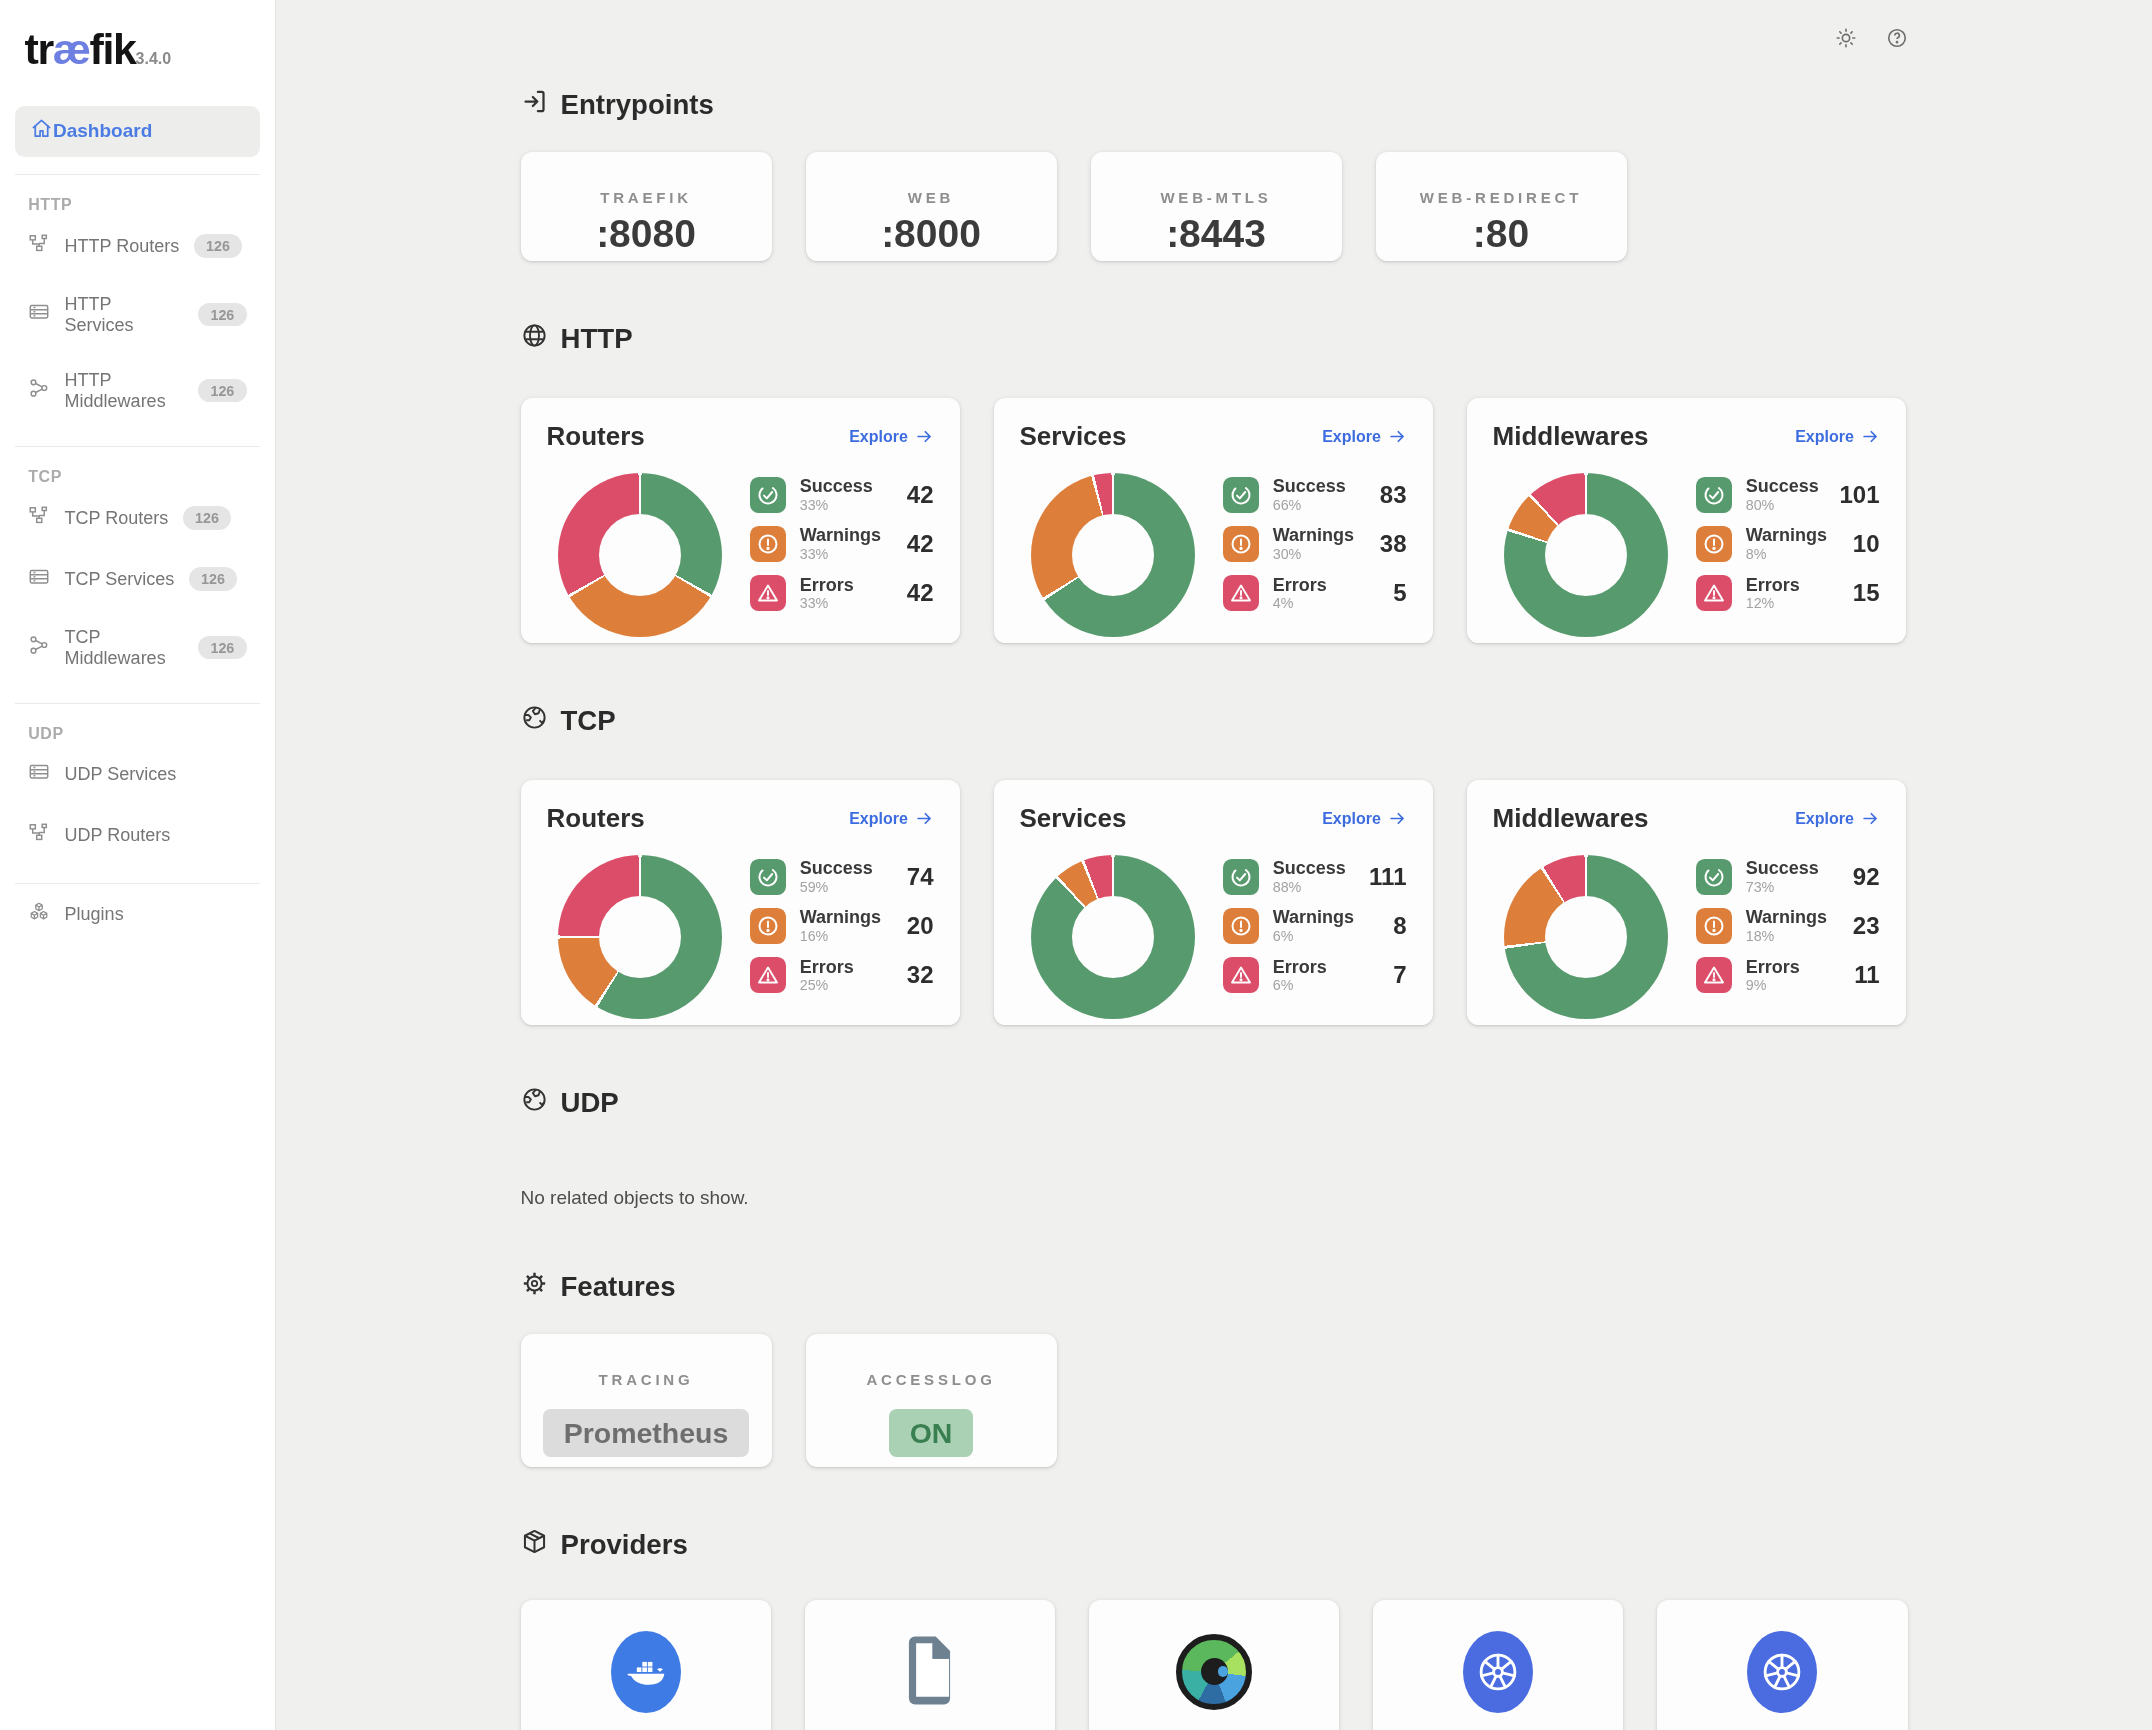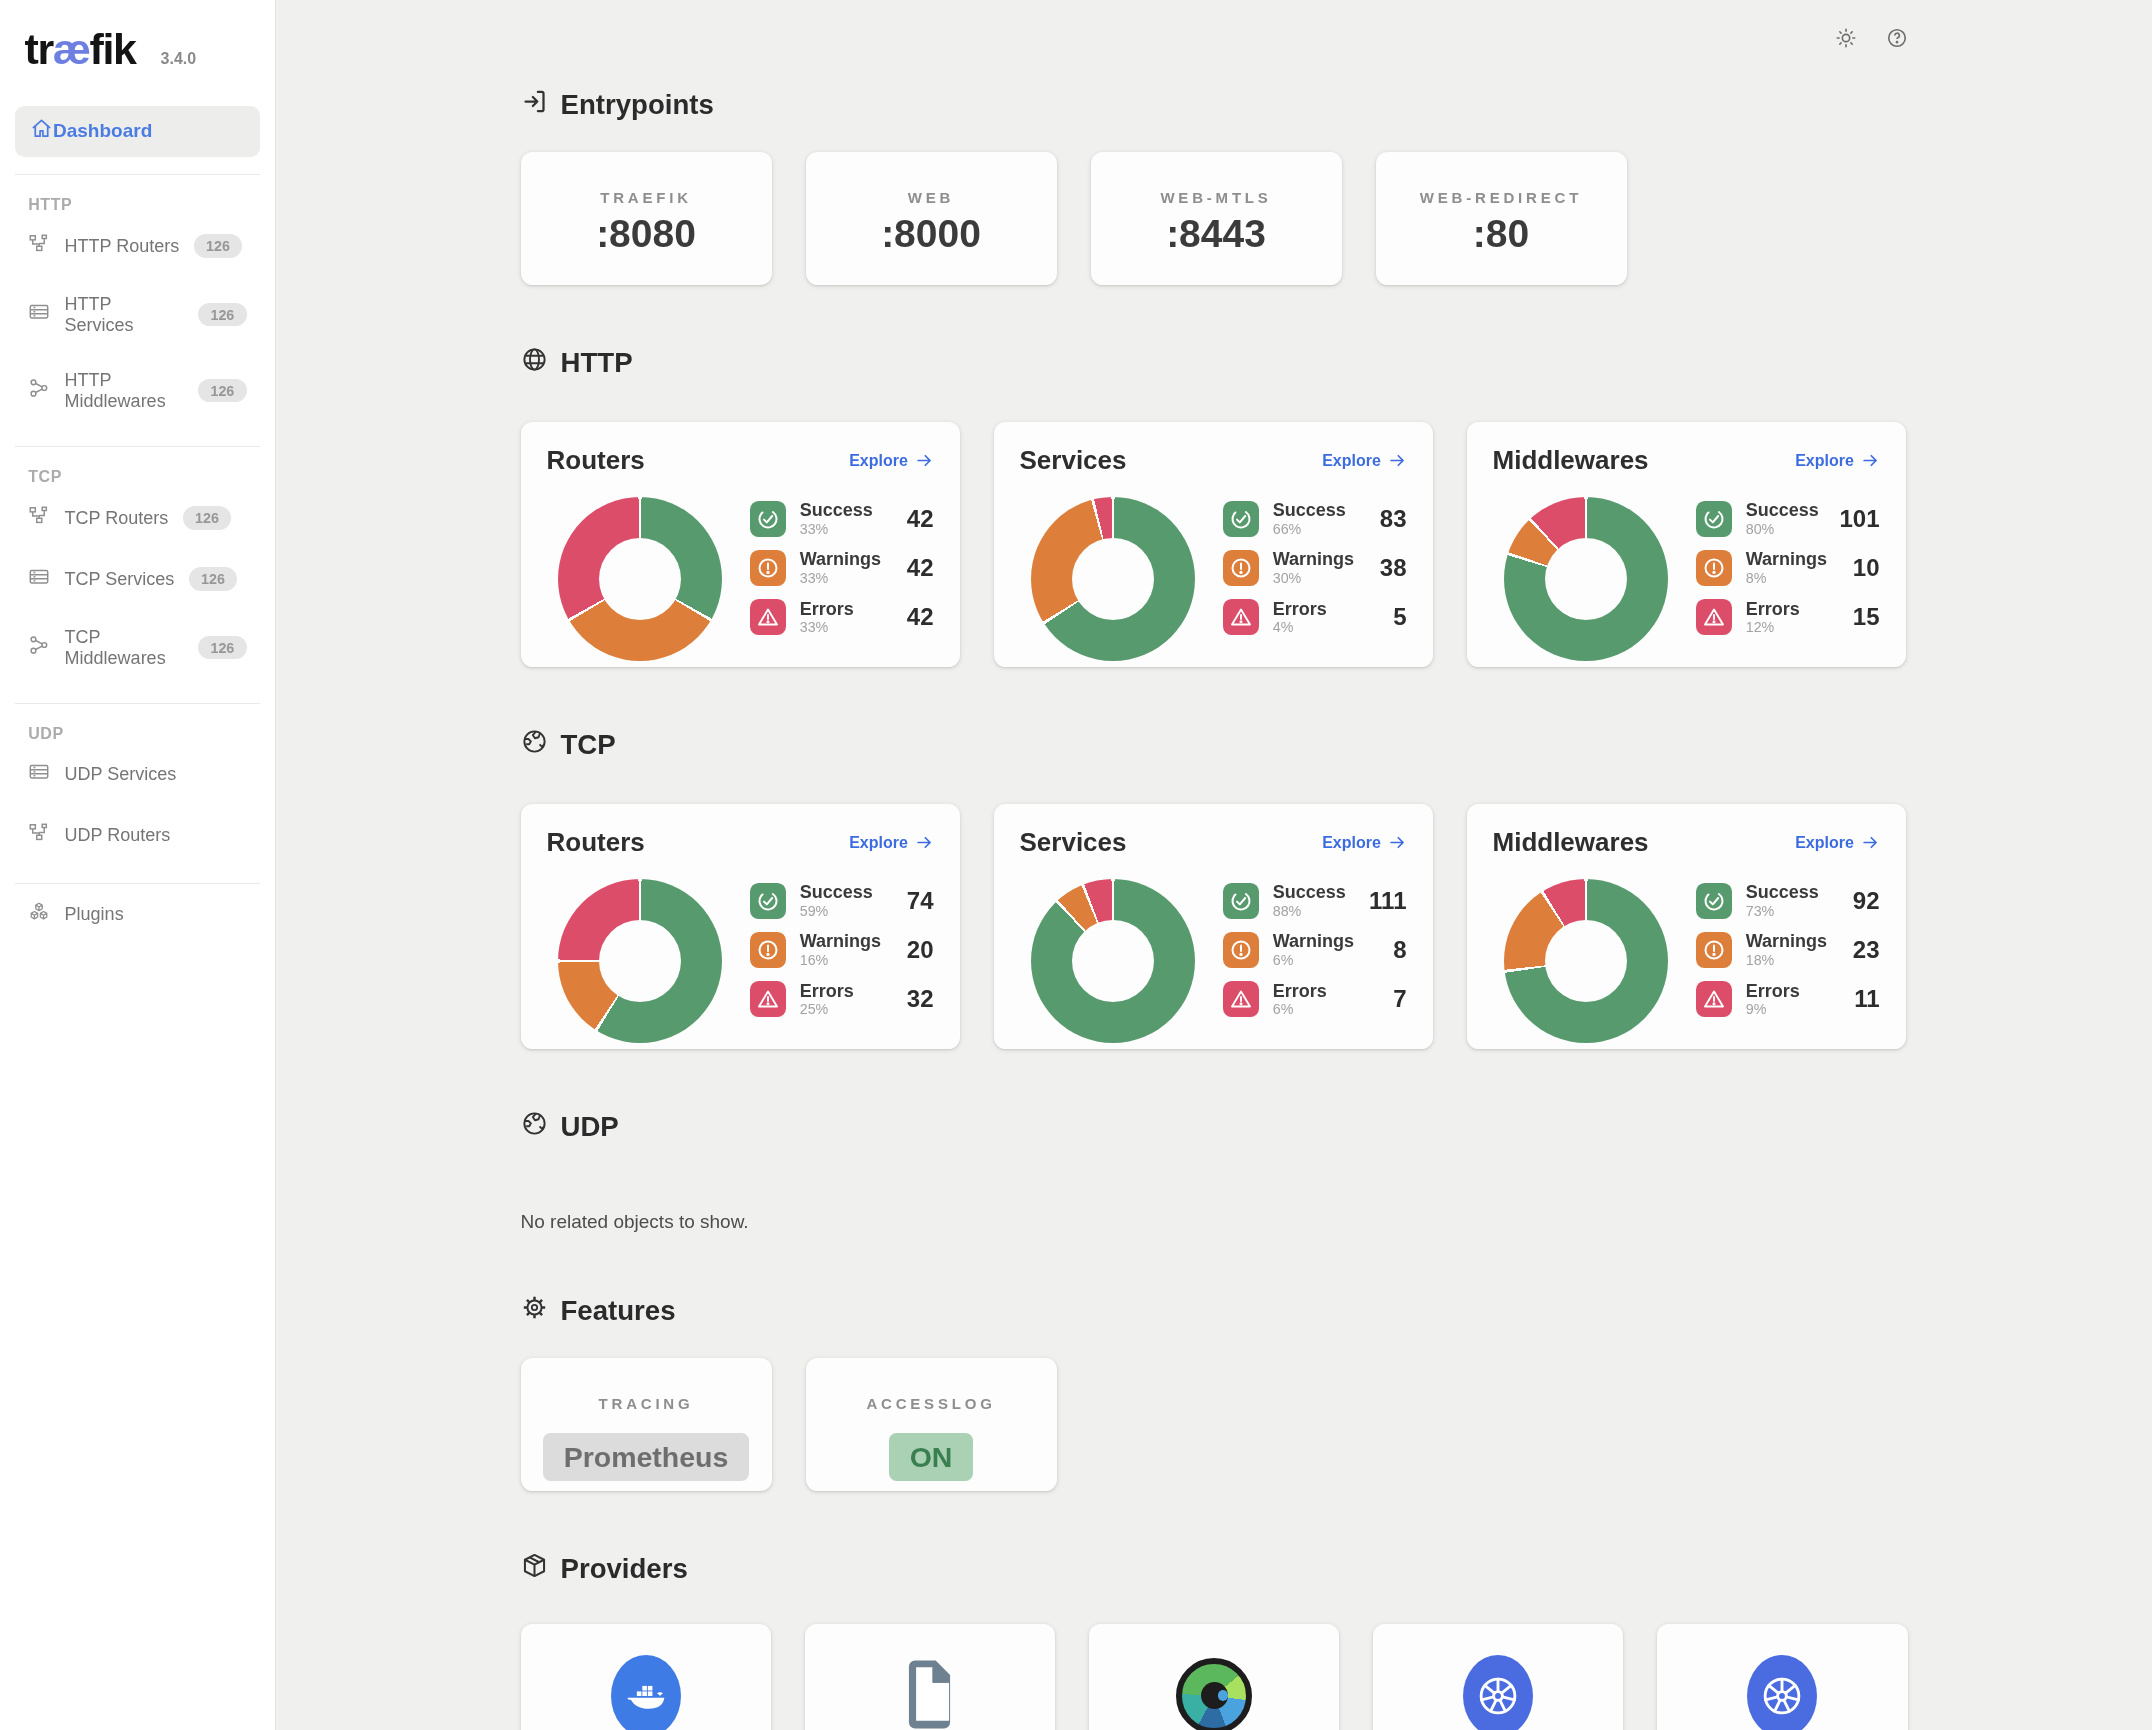--- a/index.html
+++ b/index.html
@@ -3,21 +3,21 @@
 <meta charset="utf-8">
 <style>
   * { margin:0; padding:0; box-sizing:border-box; }
   html,body { width:2152px; height:1730px; overflow:hidden;
     font-family:"Liberation Sans", sans-serif; background:#f0f0ef; color:#2e2e2e; }
   .root { display:flex; width:100%; height:100%; }
 
   
   .sidebar { width:276px; height:100%; background:#ffffff; border-right:1px solid #e4e4e4;
     padding:25px 15px 0; flex:none; }
-  .logo { display:flex; align-items:baseline; gap:25px; padding-left:9.5px; }
+  .logo { display:flex; align-items:baseline; gap:0; padding-left:9.5px; }
   .logo-name { font-size:43px; font-weight:700; letter-spacing:-1.4px; color:#141414; }
   .logo-mid { color:#6d7fe0; }
   .logo-version { font-size:16px; color:#8a8a8a; font-weight:600; }
   .dash-item { margin-top:32px; background:#ededec; border-radius:9.5px; display:flex;
     align-items:center; gap:0; padding:11.4px 15px; color:#4b7ce3; font-size:19px;
     font-weight:600; cursor:pointer; }
   .dash-item svg { width:23px; height:23px; }
   .sep { border:none; border-top:1px solid #e9e9e9; margin:17px 0 0; }
   .group-label { margin:21px 0 1.9px 13.3px; font-size:16px; color:#ababab; font-weight:600;
     letter-spacing:0.5px; }
@@ -37,21 +37,21 @@
   .sec-head { display:flex; align-items:center; gap:13px; font-size:27.6px; font-weight:700;
     color:#2b2b2b; }
   .sec-head svg { width:27px; height:27px; color:#333; }
   .mt-first { padding-top:88px; }
   .mt-sec { margin-top:61px; }
 
   .card-row { display:flex; gap:34px; margin-top:30px; }
   .card { background:#fdfdfd; border-radius:11.4px;
     box-shadow:0 1px 4.8px rgba(0,0,0,.12), 0 1px 1.9px rgba(0,0,0,.08); }
 
-  .ep-card { width:251px; height:133px; text-align:center; }
+  .ep-card { width:251px; height:109px; text-align:center; }
   .ep-name, .feat-name { margin-top:37px; font-size:15px; letter-spacing:3.8px; color:#8e8e8e;
     font-weight:600; }
   .ep-port { margin-top:5.7px; font-size:39px; color:#3b3b3b; font-weight:700; }
 
   .stat-row { margin-top:42px; }
   .stat-card { width:439px; height:245px; padding:23px 26px 0; }
   .stat-head { display:flex; justify-content:space-between; align-items:center; }
   .stat-title { font-size:26px; font-weight:700; color:#2e2e2e; }
   .explore { display:flex; align-items:center; gap:6.7px; font-size:16px; font-weight:700;
     color:#3c6ce0; cursor:pointer; text-decoration:none; }

